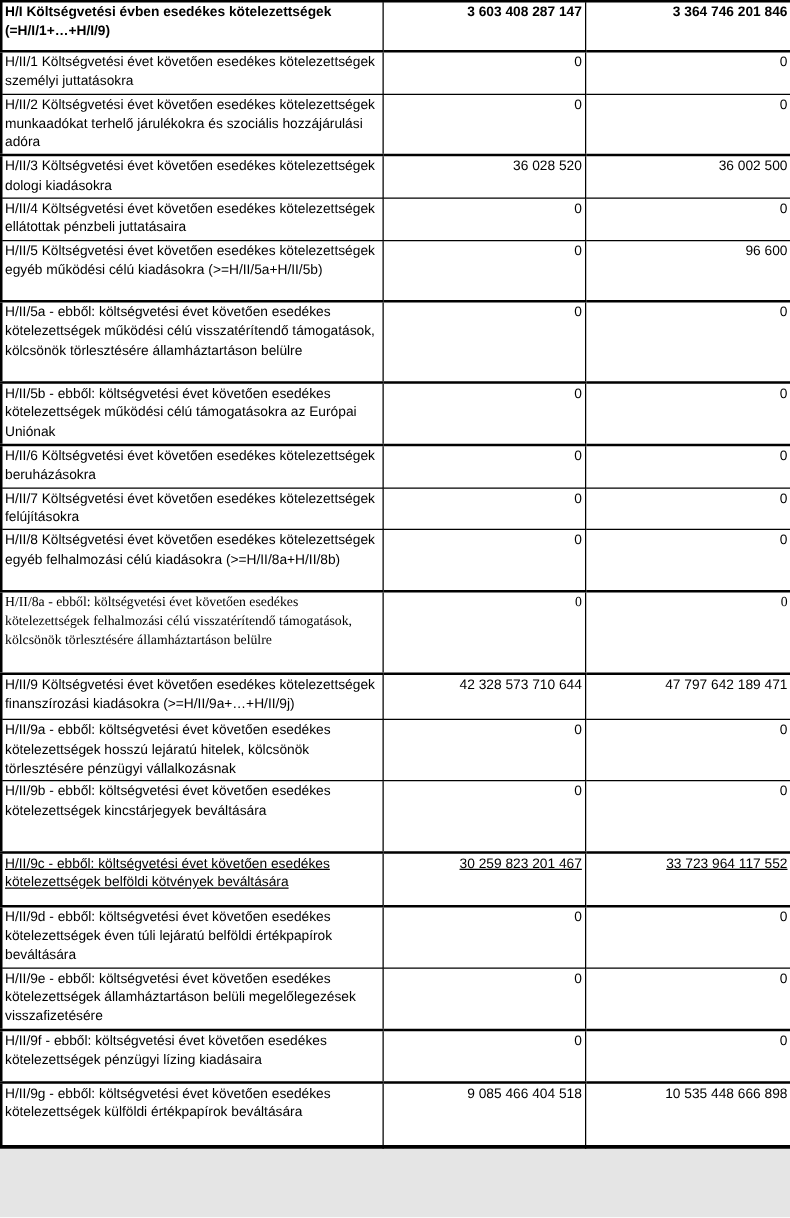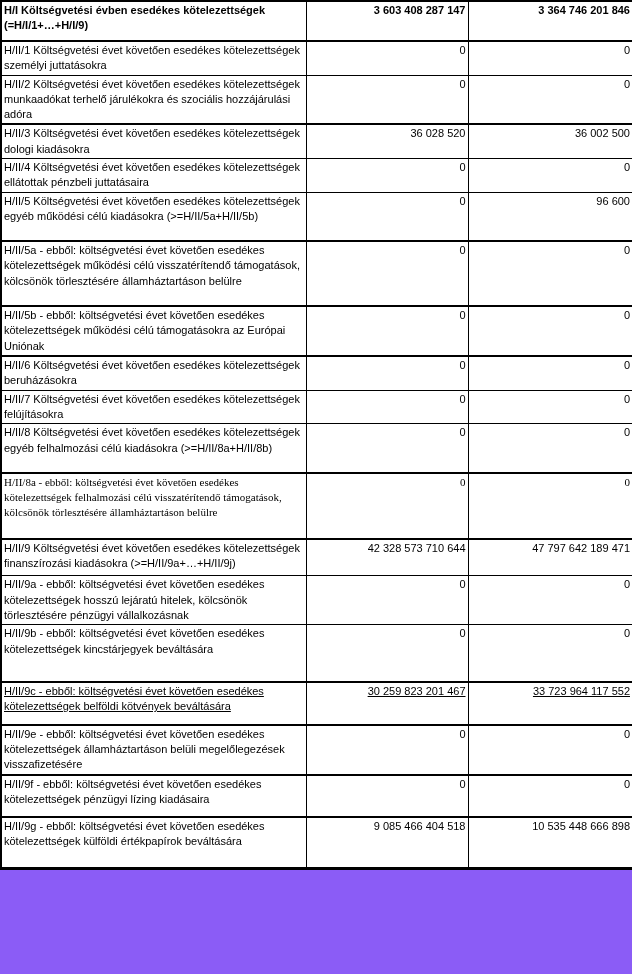--- a/index.html
+++ b/index.html
@@ -3,21 +3,21 @@
 <meta charset="utf-8">
 <style>
   html, body {
     margin: 0;
     padding: 0;
     background: #ffffff;
   }
   .page {
     width: 632px;
     height: 974px;
-    background: #8b5cf6;
+    background: #e5e5e5;
     overflow: hidden;
     box-sizing: border-box;
   }
   table.budget-table {
     border-collapse: collapse;
     table-layout: fixed;
     width: 632px;
     font-family: "Liberation Sans", sans-serif;
     font-size: 11px;
     color: #000000;
@@ -156,20 +156,25 @@
     <td class="num-cell">0</td>
     <td class="num-cell">0</td>
   </tr>
 
   <tr class="thick-bottom" style="height: 43px; text-decoration: underline;">
     <td class="label-cell">H/II/9c - ebből: költségvetési évet követően esedékes kötelezettségek belföldi kötvények beváltására</td>
     <td class="num-cell">30 259 823 201 467</td>
     <td class="num-cell">33 723 964 117 552</td>
   </tr>
 
+  <tr style="height: 49px;">
+    <td class="label-cell">H/II/9d - ebből: költségvetési évet követően esedékes kötelezettségek éven túli lejáratú belföldi értékpapírok beváltására</td>
+    <td class="num-cell">0</td>
+    <td class="num-cell">0</td>
+  </tr>
 
   <tr class="thick-bottom" style="height: 48px;">
     <td class="label-cell">H/II/9e - ebből: költségvetési évet követően esedékes kötelezettségek államháztartáson belüli megelőlegezések visszafizetésére</td>
     <td class="num-cell">0</td>
     <td class="num-cell">0</td>
   </tr>
 
   <tr class="thick-bottom" style="height: 42px;">
     <td class="label-cell">H/II/9f - ebből: költségvetési évet követően esedékes kötelezettségek pénzügyi lízing kiadásaira</td>
     <td class="num-cell">0</td>

